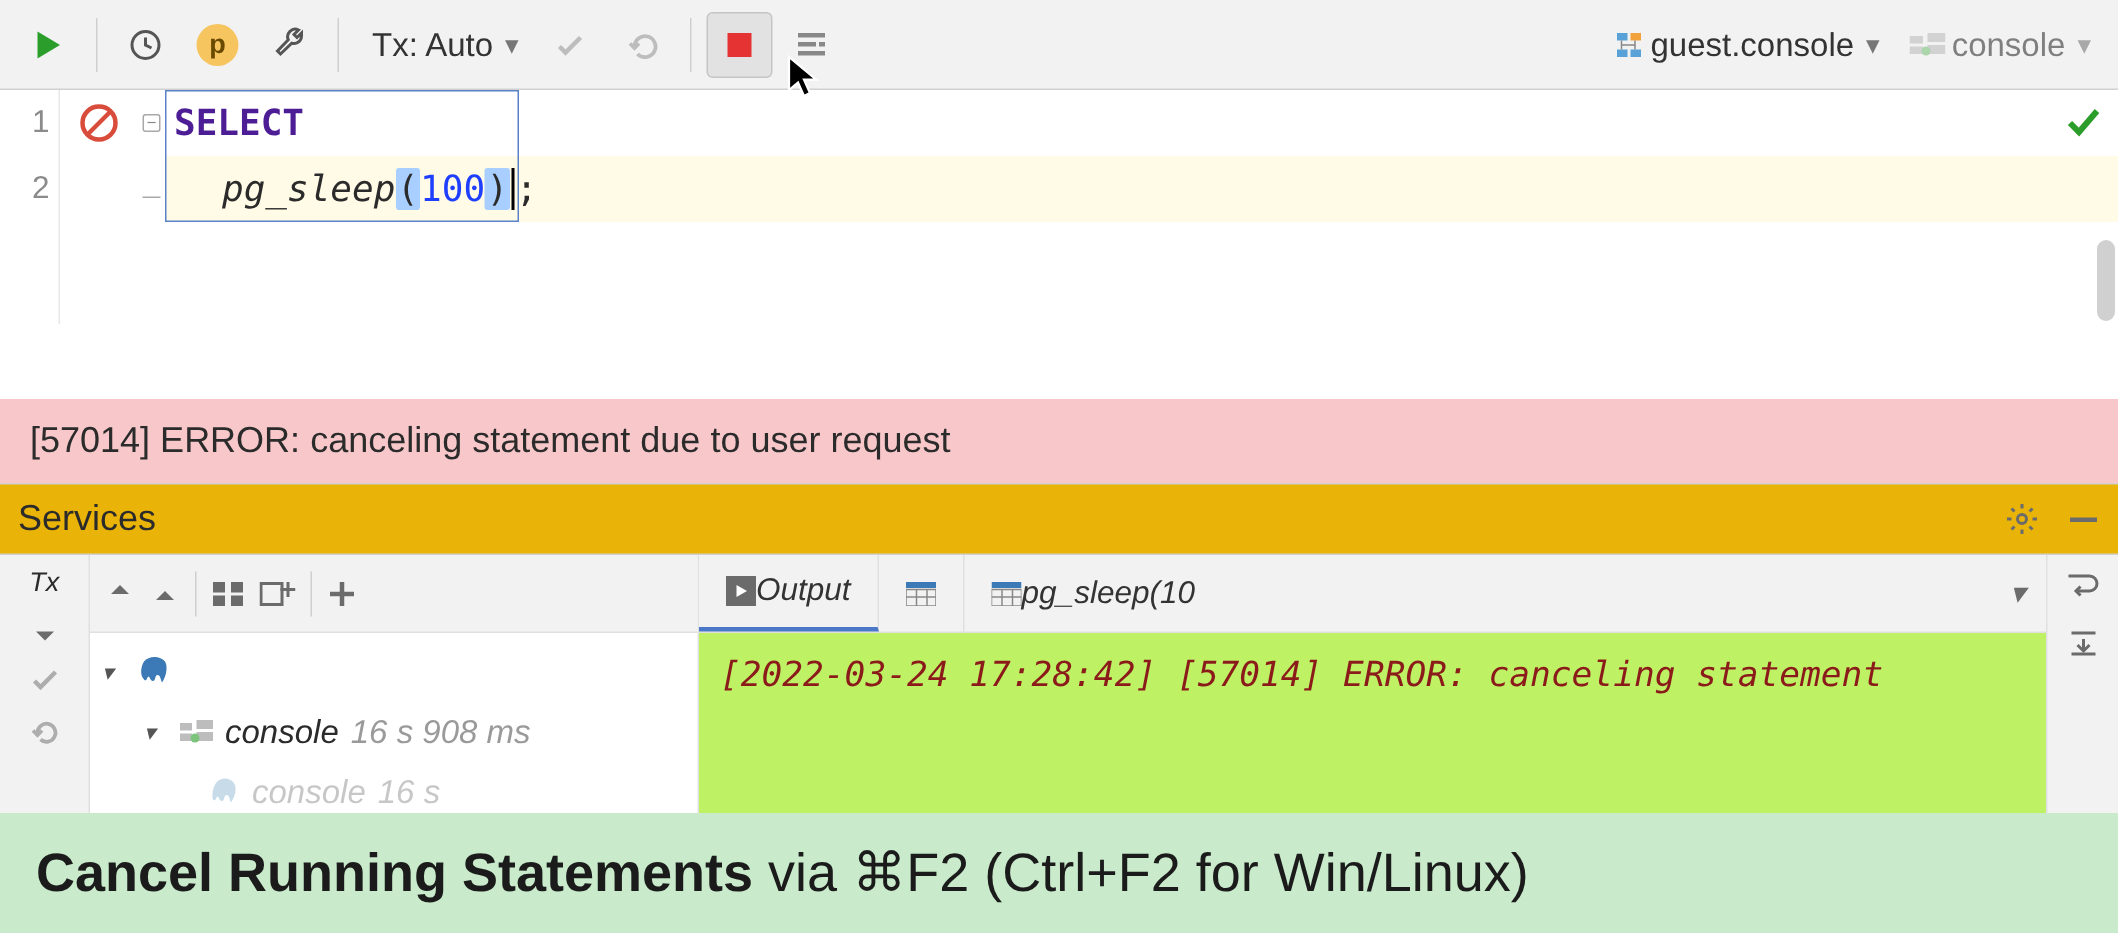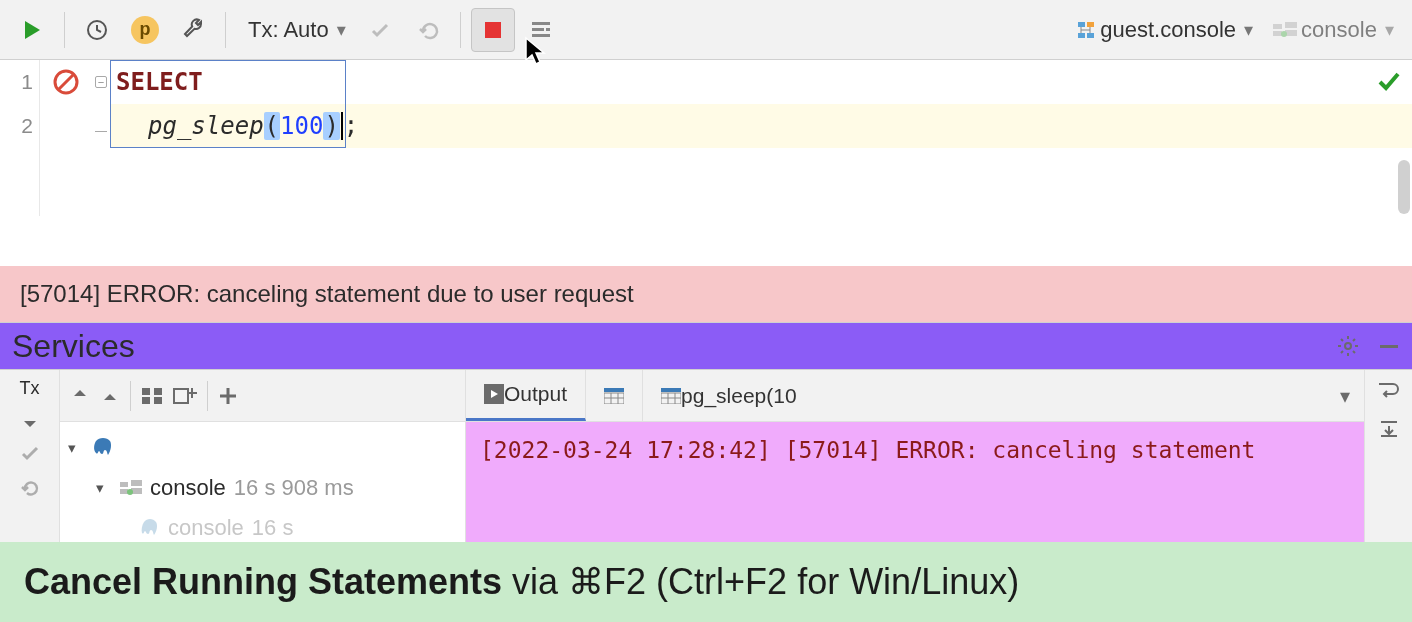--- a/index.html
+++ b/index.html
@@ -23,41 +23,41 @@
   .gutter-cell { height:44px; display:flex; align-items:center; justify-content:flex-end; padding-right:6px; color:#8b8b8b; font-size:21px; }
   .anno-col { width:52px; }
   .anno-cell { height:44px; display:flex; align-items:center; justify-content:center; }
   .fold-col { width:18px; }
   .fold-cell { height:44px; display:flex; align-items:center; justify-content:center; }
   .fold-box { width:12px; height:12px; border:1px solid #a9a9a9; border-radius:2px; display:flex; align-items:center; justify-content:center; font-size:11px; color:#888; line-height:1; }
   .code { flex:1; position:relative; }
   .code-line { height:44px; display:flex; align-items:center; padding-left:6px; font-size:24px; }
   .hl-row { position:absolute; left:0; right:0; top:44px; height:44px; background:#fffbe6; z-index:0; }
   .sel-box { position:absolute; left:0; top:0; height:88px; border:1px solid #5b81c8; z-index:1; pointer-events:none; }
-  .kw { color:#7f1d1d; font-weight:700; }
+  .kw { color:#4c1d95; font-weight:700; }
   .fn { color:#2b2b2b; font-style:italic; }
   .num { color:#1f3fff; }
   .paren-hl { background:#a8cfff; border-radius:2px; padding:0 1px; }
   .caret { display:inline-block; width:2px; height:28px; background:#000; vertical-align:middle; margin:0 1px; }
   .ok-mark { position:absolute; right:10px; top:8px; color:#2a9d2a; font-size:26px; }
   .edscroll { position:absolute; right:2px; top:100px; width:12px; height:54px; background:#d0d0d0; border-radius:6px; }
 
   
   .blank { height:50px; background:#fff; }
 
   
   .errbar { height:56px; background:#f7c7c9; display:flex; align-items:center; padding:0 20px; font-size:24px; color:#2b2b2b; }
 
   
-  .svc-head { height:48px; background:#8b5cf6; border-top:1px solid #d0d0d0; border-bottom:1px solid #d0d0d0; display:flex; align-items:center; padding:0 12px; font-size:32px; }
+  .svc-head { height:48px; background:#eab308; border-top:1px solid #d0d0d0; border-bottom:1px solid #d0d0d0; display:flex; align-items:center; padding:0 12px; font-size:24px; }
   .svc-head .right { margin-left:auto; display:flex; gap:18px; align-items:center; }
   .gear, .minimize { color:#6b6b6b; }
 
   
-  .svc-body { display:flex; height:192px; background:#f0abfc; }
+  .svc-body { display:flex; height:192px; background:#bef264;font-style:italic; }
   .svc-gutter { width:60px; background:#f2f2f2; border-right:1px solid #e0e0e0; display:flex; flex-direction:column; align-items:center; padding-top:10px; gap:14px; }
   .svc-gutter .lbl-tx { font-size:18px; margin-top:-2px; }
   .tree-col { width:406px; background:#fff; border-right:1px solid #e0e0e0; display:flex; flex-direction:column; }
   .tree-toolbar { height:52px; background:#f2f2f2; border-bottom:1px solid #e0e0e0; display:flex; align-items:center; gap:10px; padding:0 10px; }
   .tree-sep { width:1px; height:30px; background:#cfcfcf; }
   .tree { padding:6px 8px; font-size:22px; }
   .tree-row { display:flex; align-items:center; height:40px; gap:8px; }
   .indent1 { padding-left:28px; }
   .indent2 { padding-left:72px; }
   .expander { width:16px; color:#555; font-size:15px; }

